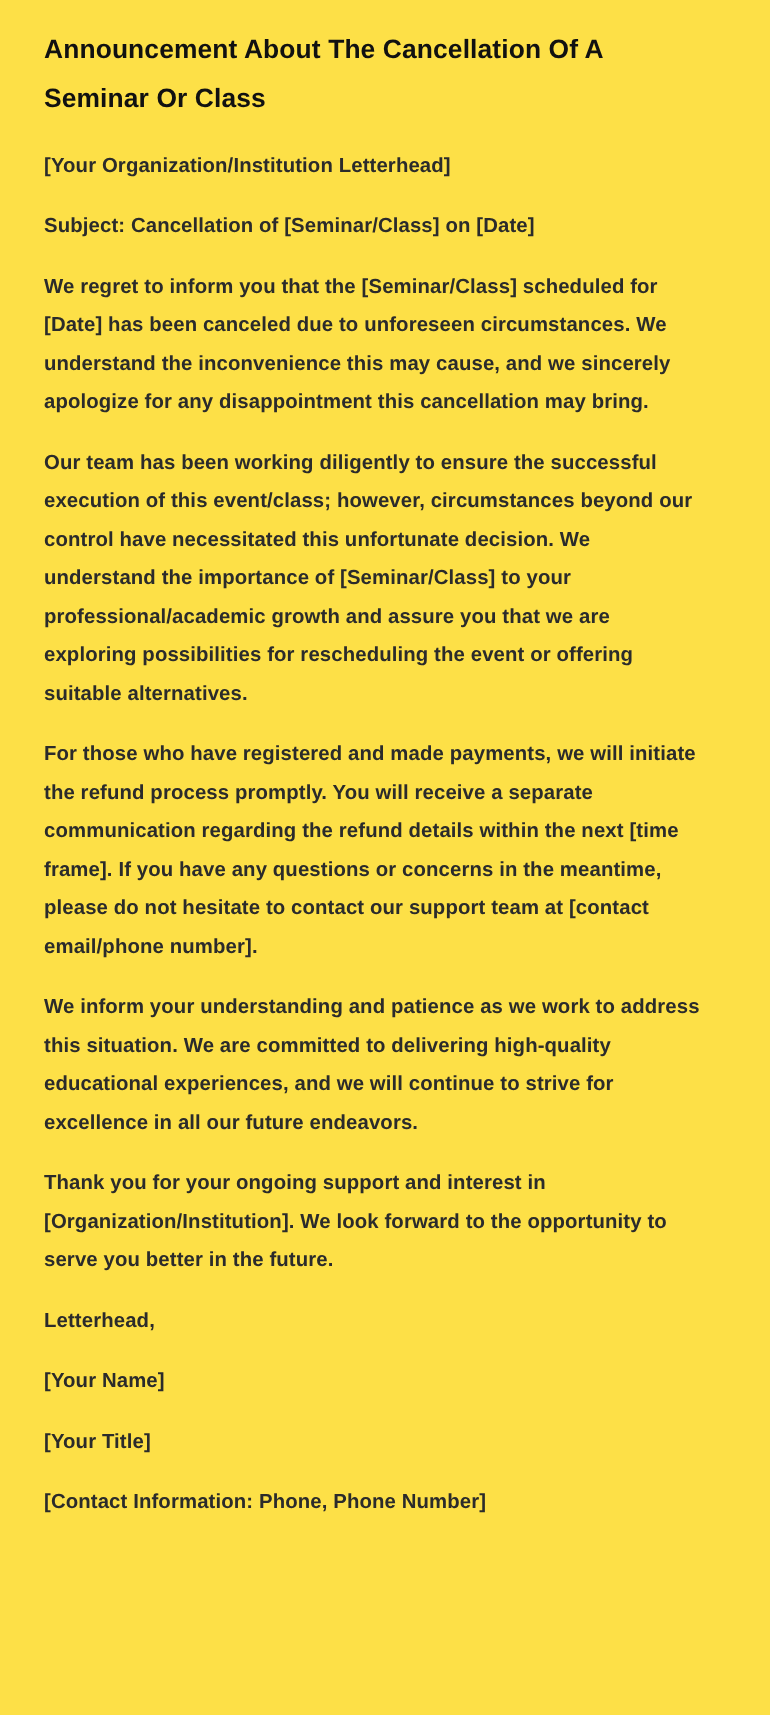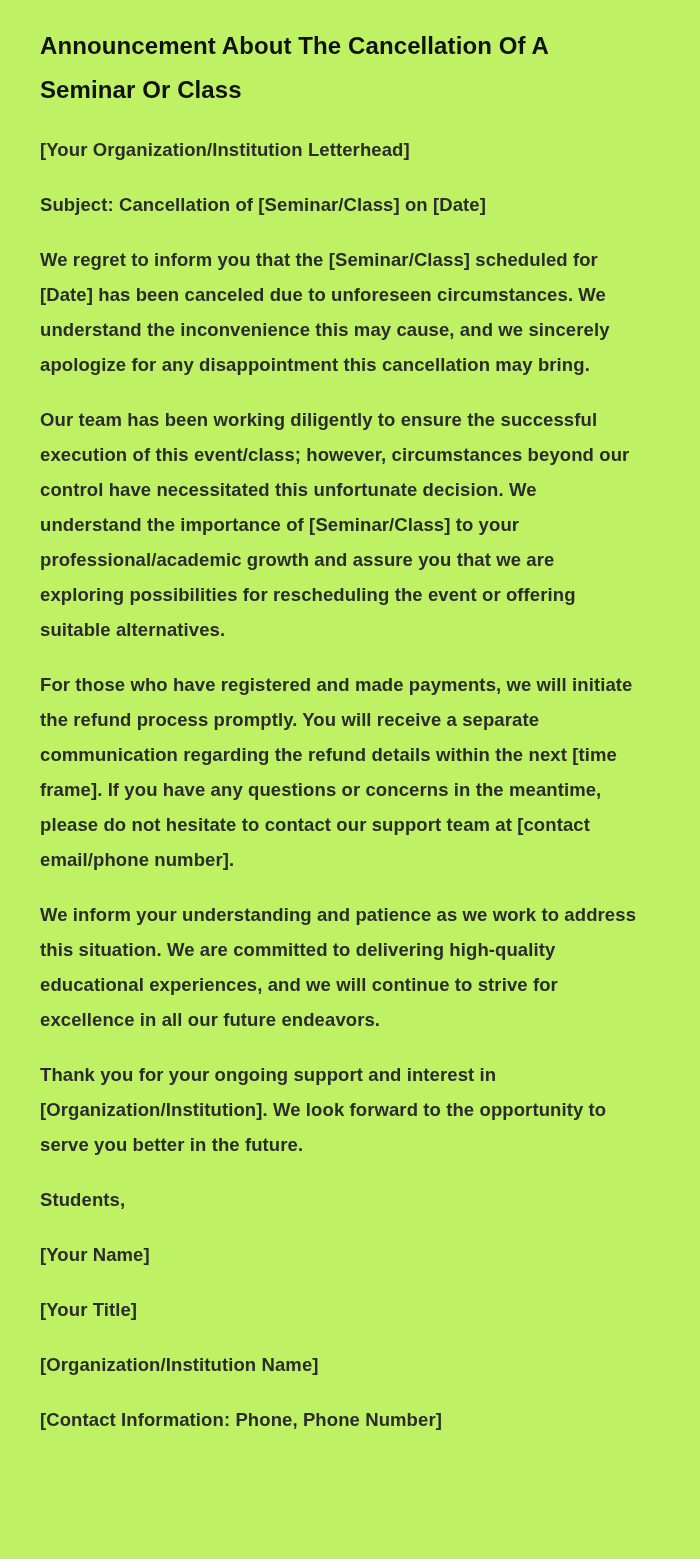--- a/index.html
+++ b/index.html
@@ -4,21 +4,21 @@
 <style>
   html, body {
     margin: 0;
     padding: 0;
     background: #ffffff;
   }
   .page {
     width: 700px;
     min-height: 1559px;
     box-sizing: border-box;
-    background: #bef264;
+    background: #fde047;
     padding: 24px 56px 40px 40px;
     font-family: "Liberation Sans", "DejaVu Sans", sans-serif;
   }
   .doc-title {
     font-size: 24px;
     font-weight: 700;
     line-height: 44px;
     color: #111111;
     margin: 0 0 20px 0;
     max-width: 575px;
@@ -48,22 +48,21 @@
   <p class="doc-par">We regret to inform you that the [Seminar/Class] scheduled for [Date] has been canceled due to unforeseen circumstances. We understand the inconvenience this may cause, and we sincerely apologize for any disappointment this cancellation may bring.</p>
 
   <p class="doc-par">Our team has been working diligently to ensure the successful execution of this event/class; however, circumstances beyond our control have necessitated this unfortunate decision. We understand the importance of [Seminar/Class] to your professional/academic growth and assure you that we are exploring possibilities for rescheduling the event or offering suitable alternatives.</p>
 
   <p class="doc-par">For those who have registered and made payments, we will initiate the refund process promptly. You will receive a separate communication regarding the refund details within the next [time frame]. If you have any questions or concerns in the meantime, please do not hesitate to contact our support team at [contact email/phone number].</p>
 
   <p class="doc-par">We inform your understanding and patience as we work to address this situation. We are committed to delivering high-quality educational experiences, and we will continue to strive for excellence in all our future endeavors.</p>
 
   <p class="doc-par">Thank you for your ongoing support and interest in [Organization/Institution]. We look forward to the opportunity to serve you better in the future.</p>
 
-  <p class="doc-par">Students,</p>
+  <p class="doc-par">Letterhead,</p>
 
   <p class="doc-par">[Your Name]</p>
 
   <p class="doc-par">[Your Title]</p>
 
-  <p class="doc-par">[Organization/Institution Name]</p>
 
   <p class="doc-par">[Contact Information: Phone, Phone Number]</p>
 </div>
 
 </body></html>

